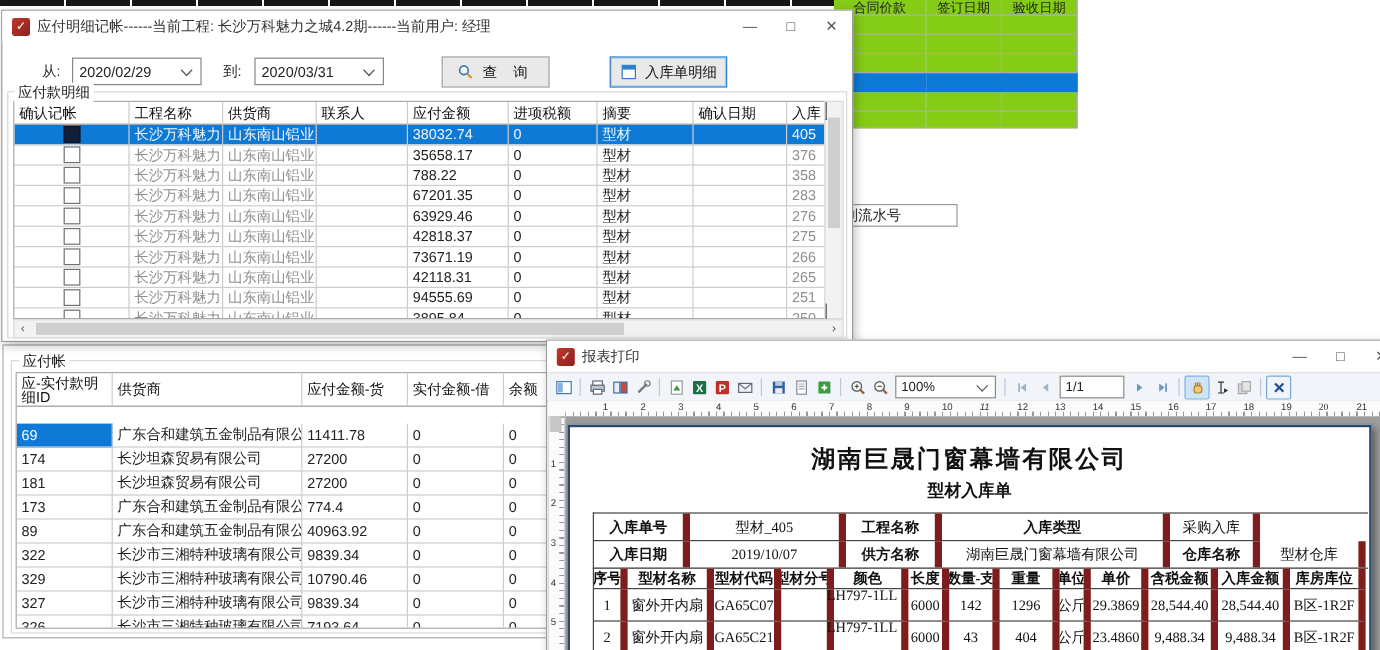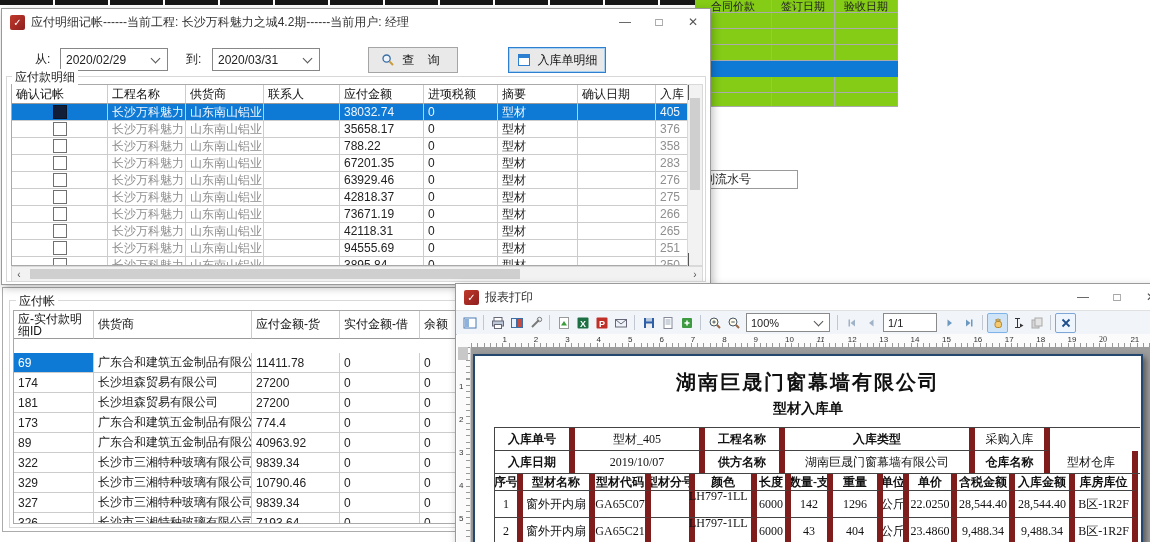--- a/index.html
+++ b/index.html
@@ -658,21 +658,21 @@
           <div class="tr" style="grid-template-columns: 28px 72px 56px 44px 62px 34px 42px 50px 26px 48px 58px 60px 63px; height: 27px;">
             <div class="rc">1</div>
             <div class="rc">窗外开内扇</div>
             <div class="rc">GA65C07</div>
             <div class="rc"></div>
             <div class="rc topleft">LH797-1LL</div>
             <div class="rc">6000</div>
             <div class="rc">142</div>
             <div class="rc">1296</div>
             <div class="rc">公斤</div>
-            <div class="rc">22.0250</div>
+            <div class="rc">29.3869</div>
             <div class="rc">28,544.40</div>
             <div class="rc">28,544.40</div>
             <div class="rc">B区-1R2F</div>
           </div>
           <div class="tr" style="grid-template-columns: 28px 72px 56px 44px 62px 34px 42px 50px 26px 48px 58px 60px 63px; height: 27px;">
             <div class="rc">2</div>
             <div class="rc">窗外开内扇</div>
             <div class="rc">GA65C21</div>
             <div class="rc"></div>
             <div class="rc topleft">LH797-1LL</div>

